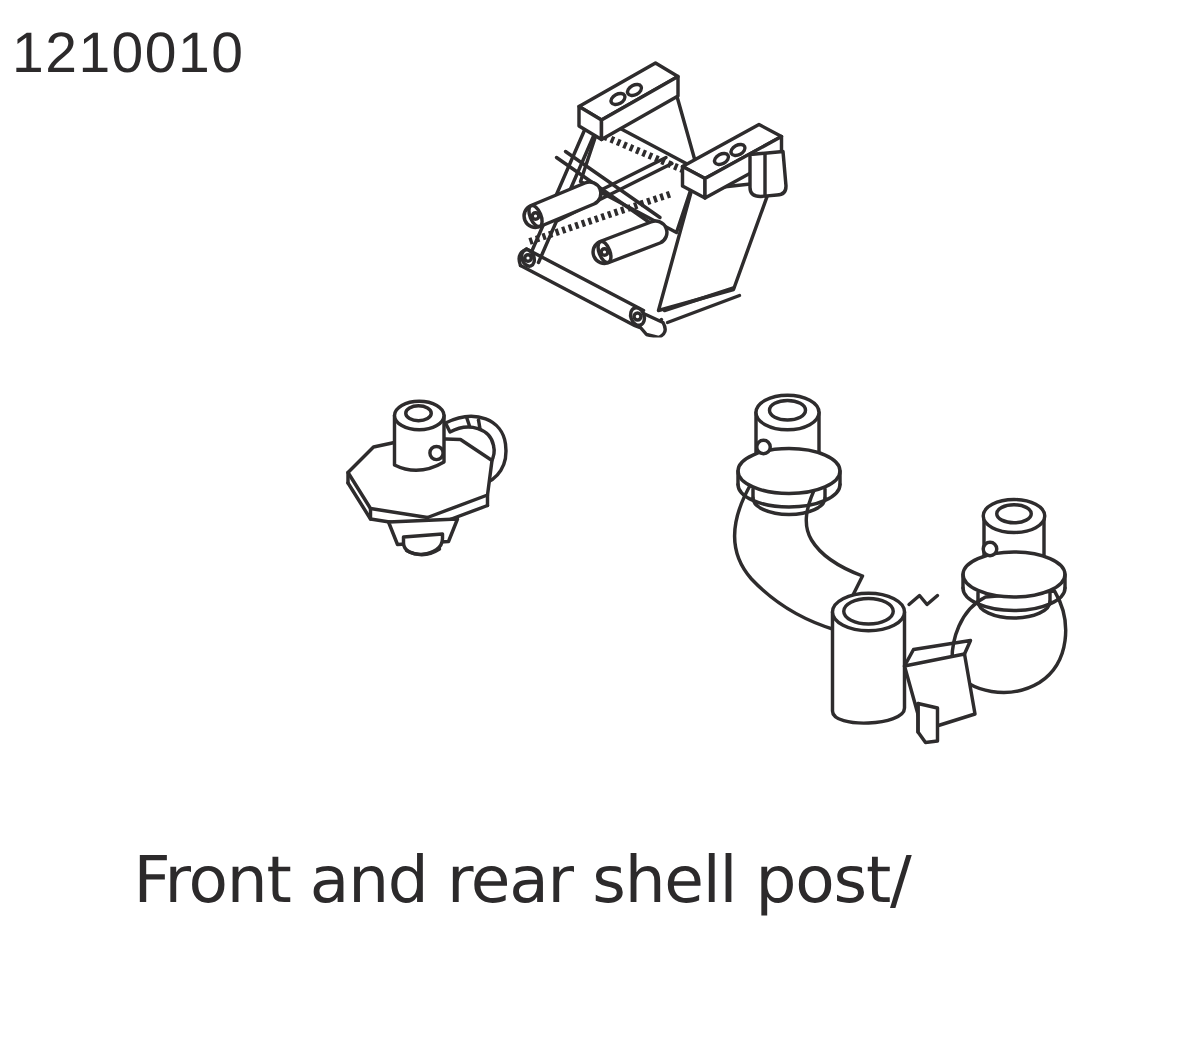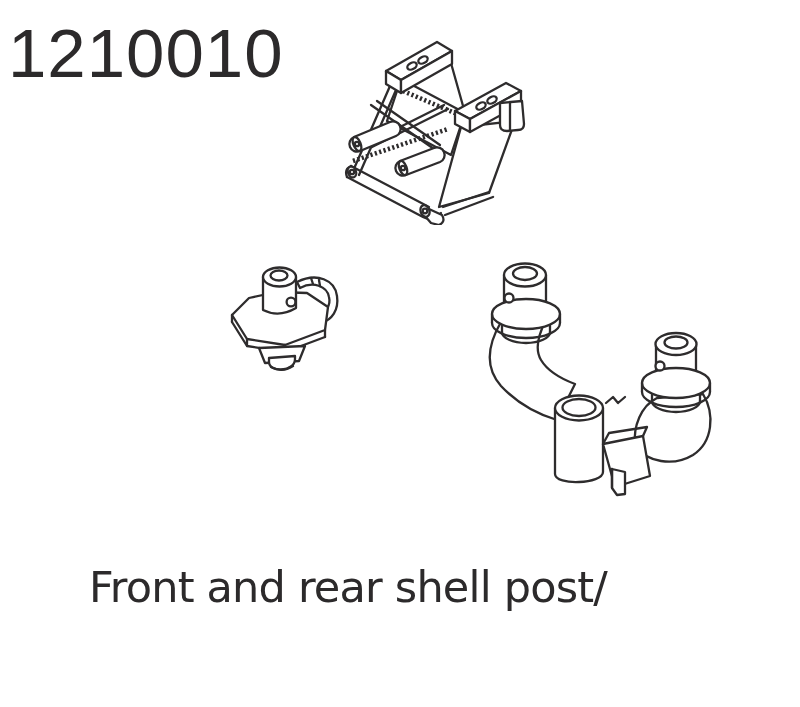--- a/index.html
+++ b/index.html
@@ -10,21 +10,21 @@
     background: #ffffff;
     overflow: hidden;
     font-family: "DejaVu Sans", "Liberation Sans", sans-serif;
     color: #2c2a2b;
   }
   .part-number {
     position: absolute;
     left: 8px;
     top: 16px;
     font-family: "Liberation Sans", "DejaVu Sans", sans-serif;
-    font-size: 69px;
+    font-size: 38px;
     line-height: 1.1;
     letter-spacing: 1px;
     color: #2c2a2b;
     white-space: nowrap;
   }
   .fig { position: absolute; }
   .fig-a { left: 343px; top: 31px;  width: 192px; height: 194px; }
   .fig-b { left: 227px; top: 260px; width: 122px; height: 116px; }
   .fig-c { left: 485px; top: 256px; width: 252px; height: 246px; }
   .caption {

